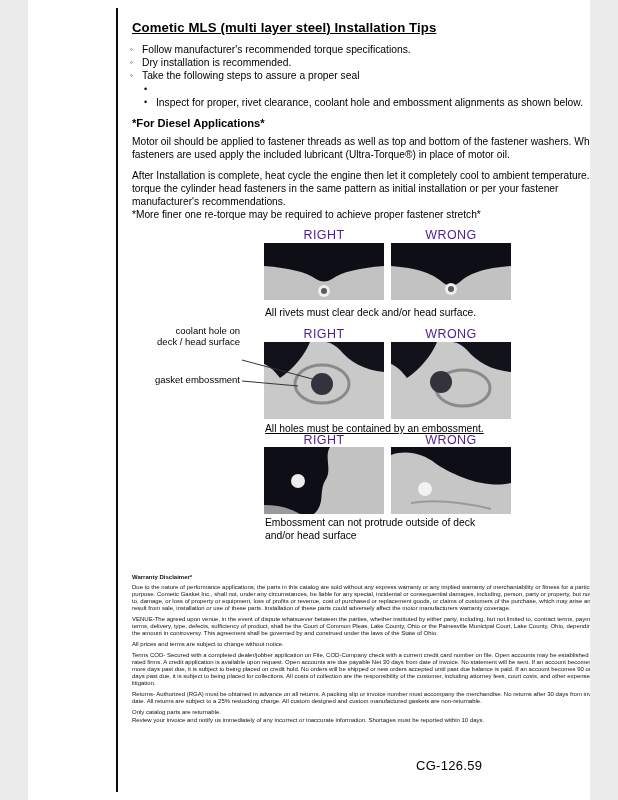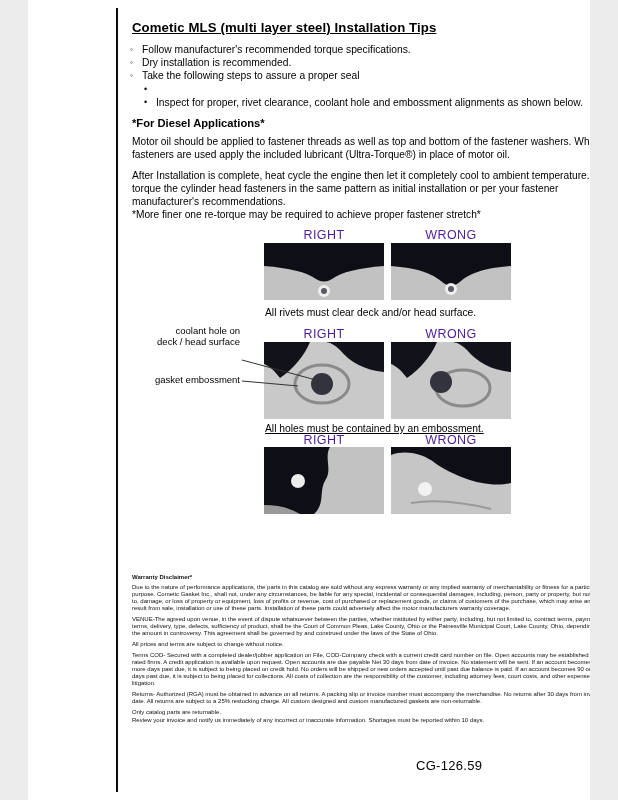--- a/index.html
+++ b/index.html
@@ -133,20 +133,22 @@
     </svg>
   </div>
   <div class="fig" style="left:363px; top:447px; height:67px;">
     <svg viewBox="0 0 120 67" preserveAspectRatio="none">
       <rect width="120" height="67" fill="#c6c6c6"></rect>
       <path d="M0,0 H120 V36 C96,42 64,30 44,16 C34,8 16,2 0,8 Z" fill="#0e0e16"></path>
       <circle cx="34" cy="42" r="7" fill="#f2f2f2"></circle>
       <path d="M20,56 C45,52 75,56 100,62" stroke="#9a9a9a" stroke-width="2" fill="none"></path>
     </svg>
   </div>
+  <div class="caption" style="left:237px; top:517px;">Embossment can not protrude outside of deck
+and/or head surface</div>
 
   <svg class="leader-overlay">
     <line x1="214" y1="360" x2="288" y2="380" stroke="#333" stroke-width="1"></line>
     <line x1="214" y1="381" x2="270" y2="386" stroke="#333" stroke-width="1"></line>
   </svg>
 
   <div class="legal">
     <div class="legal-h">Warranty Disclaimer*</div>
     <p class="lp">Due to the nature of performance applications, the parts in this catalog are sold without any express warranty or any implied warranty of merchantability or fitness for a particular purpose.  Cometic Gasket Inc., shall not, under any circumstances, be liable for any special, incidental or consequential damages, including, person, party or property, but not limited to, damage, or loss of property or equipment, loss of profits or revenue, cost of purchased or replacement goods, or claims of customers of the purchase, which may arise and/or result from sale, installation or use of these parts.  Installation of these parts could adversely affect the motor manufacturers warranty coverage.</p>
     <p class="lp">VENUE-The agreed upon venue, in the event of dispute whatsoever between the parties, whether instituted by either party, including, but not limited to, contract terms, payment terms, delivery, type, defects, sufficiency of product, shall be the Court of Common Pleas, Lake County, Ohio or the Painesville Municipal Court, Lake County, Ohio, depending on the amount in controversy. This agreement shall be governed by and construed under the laws of the State of Ohio.</p>

